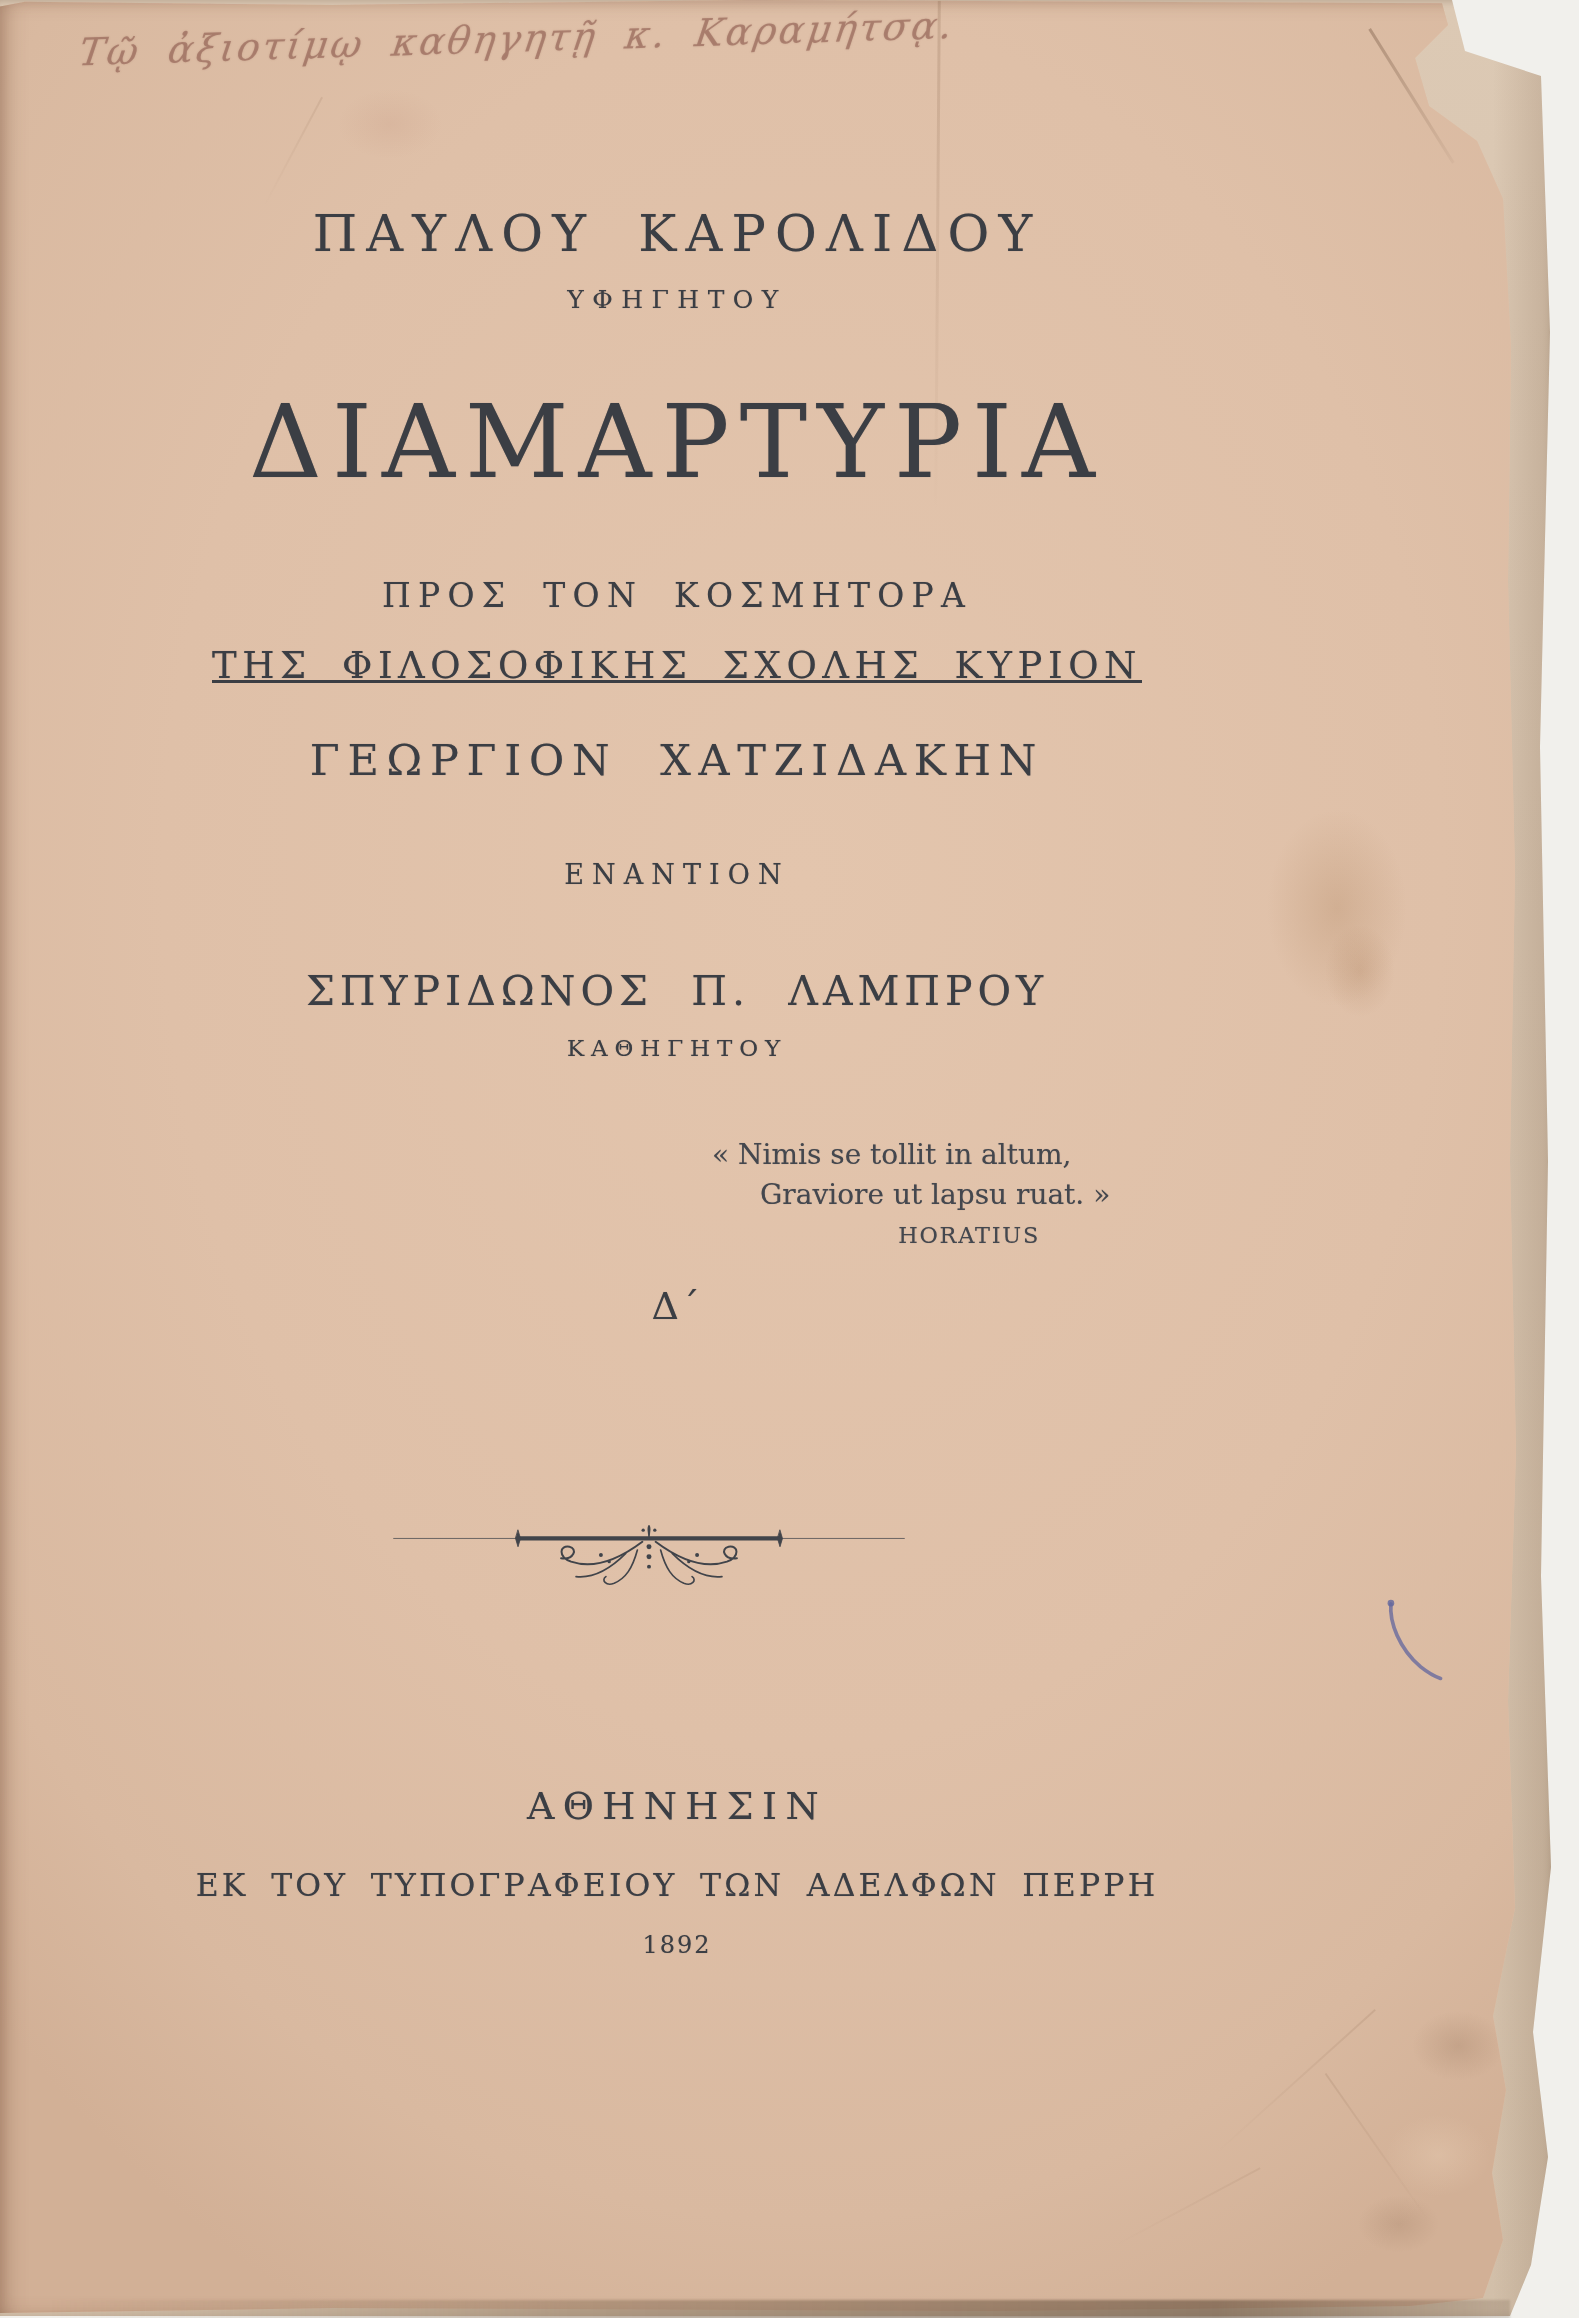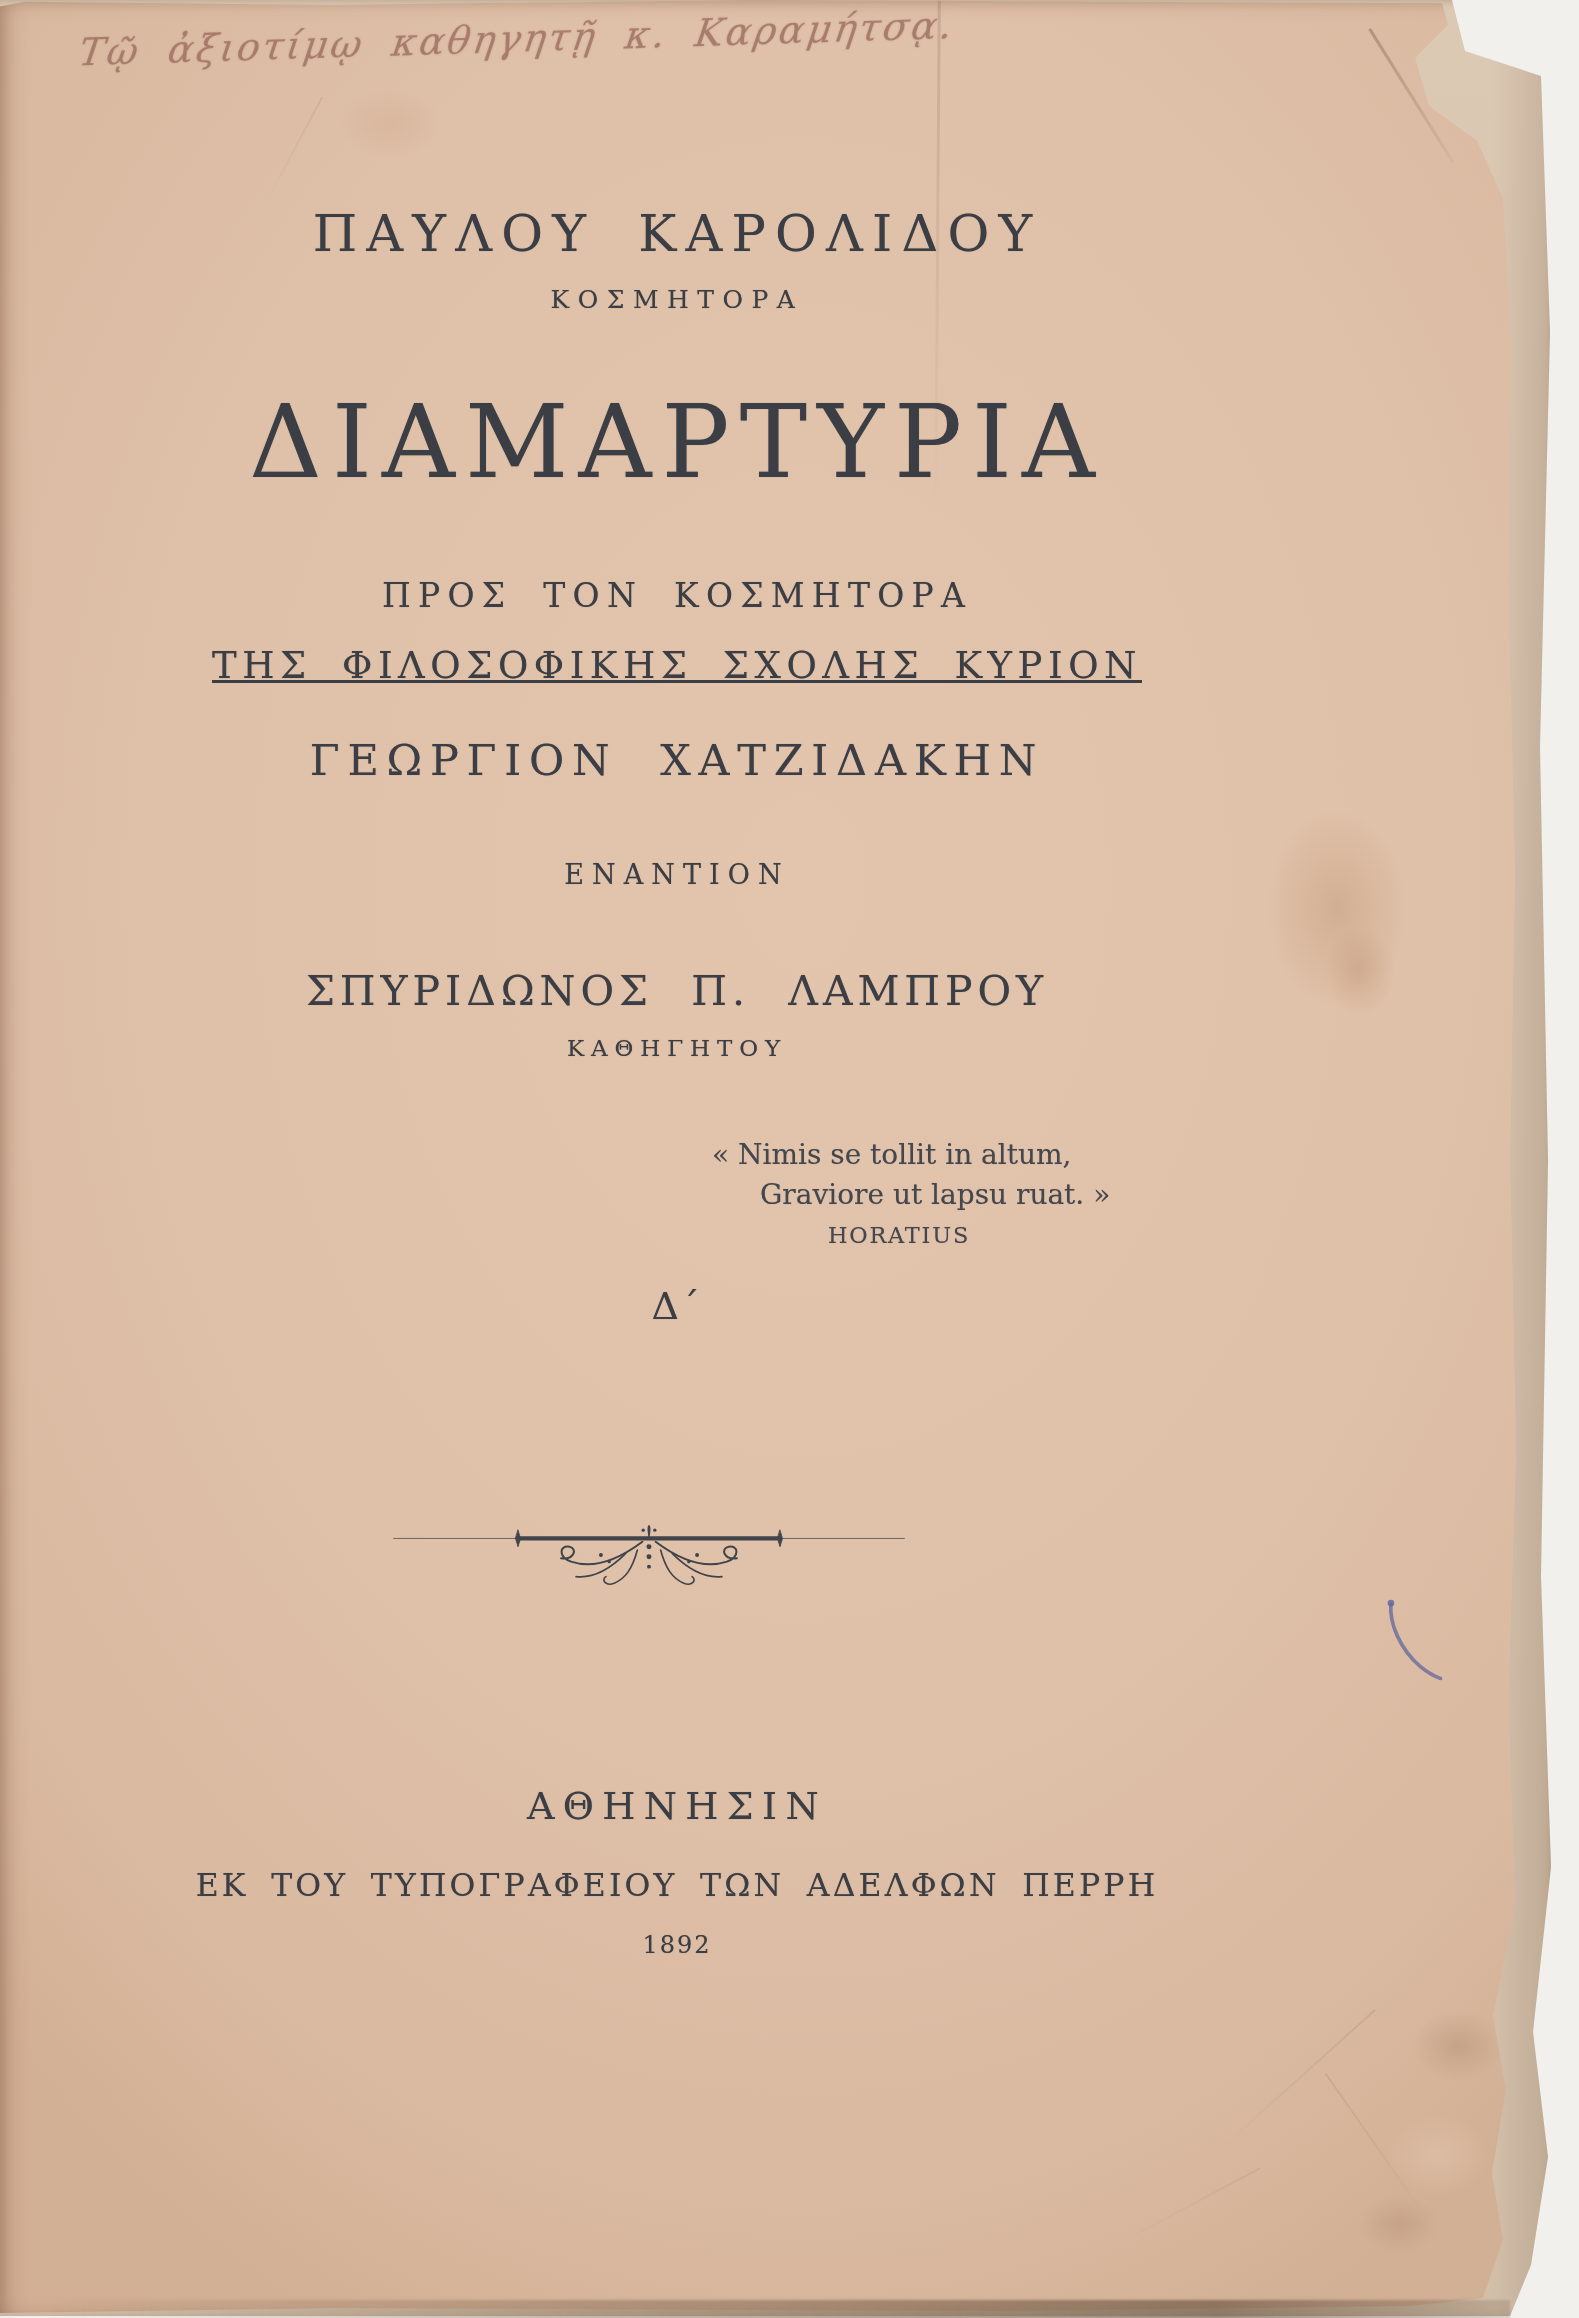--- a/index.html
+++ b/index.html
@@ -83,21 +83,21 @@
   .versus       {top:859px; font-size:27px; letter-spacing:.30em;}
   .opp-name     {top:967px; font-size:41px; letter-spacing:.12em;word-spacing:.50em;}
   .opp-title    {top:1035px; font-size:23px; letter-spacing:.30em;}
   .part         {top:1284px; left:581px;width:191px;font-size:38px;letter-spacing:.05em;}
   .city         {top:1784px; font-size:38px; letter-spacing:.22em;}
   .printer      {top:1867px; font-size:31.5px; letter-spacing:.10em;word-spacing:.30em;}
   .year         {top:1931px; font-size:24px; letter-spacing:.08em;}
 
   .epigraph{position:absolute;left:712px;top:1135px;color:#44474e;font-size:28px;line-height:1.42;text-shadow:0 0 0.8px rgba(60,60,65,.4);}
   .epigraph .l2{padding-left:48px;}
-  .epigraph .attr{font-size:22.4px;letter-spacing:.08em;text-align:left;padding-left:116px;padding-top:5px;}
+  .epigraph .attr{font-size:22.4px;letter-spacing:.08em;text-align:center;padding-left:116px;padding-top:5px;}
 
   .divider{position:absolute;left:392px;top:1525px;}
 
   
   .bottom-stack{
     position:absolute;left:50px;top:2300px;width:1460px;height:19px;
     background:linear-gradient(90deg,rgba(140,115,92,0) 0%,rgba(140,115,92,.45) 35%,rgba(108,87,68,.65) 80%,rgba(108,87,68,.2) 100%);
     filter:blur(0.8px);
   }
 </style>
@@ -116,21 +116,21 @@
     <div class="crease crease-d1"></div>
     <div class="crease crease-tr"></div>
     <div class="crease crease-br1"></div>
     <div class="crease crease-br2"></div>
     <div class="crease crease-br3"></div>
     <div class="crumple"></div>
 
     <div class="inscription">Τῷ ἀξιοτίμῳ καθηγητῇ κ. Καραμήτσᾳ.</div>
 
     <div class="line author">ΠΑΥΛΟΥ ΚΑΡΟΛΙΔΟΥ</div>
-    <div class="line author-title">ΚΟΣΜΗΤΟΡΑ</div>
+    <div class="line author-title">ΥΦΗΓΗΤΟΥ</div>
     <div class="line main-title">ΔΙΑΜΑΡΤΥΡΙΑ</div>
     <div class="line addr1">ΠΡΟΣ ΤΟΝ ΚΟΣΜΗΤΟΡΑ</div>
     <div class="line addr2">ΤΗΣ ΦΙΛΟΣΟΦΙΚΗΣ ΣΧΟΛΗΣ ΚΥΡΙΟΝ</div>
     <div class="line addr-name">ΓΕΩΡΓΙΟΝ ΧΑΤΖΙΔΑΚΗΝ</div>
     <div class="line opp-name">ΣΠΥΡΙΔΩΝΟΣ Π. ΛΑΜΠΡΟΥ</div>
     <div class="line versus">ΕΝΑΝΤΙΟΝ</div>
     <div class="line opp-title">ΚΑΘΗΓΗΤΟΥ</div>
 
     <div class="epigraph">
       <div class="l1">« Nimis se tollit in altum,</div>

